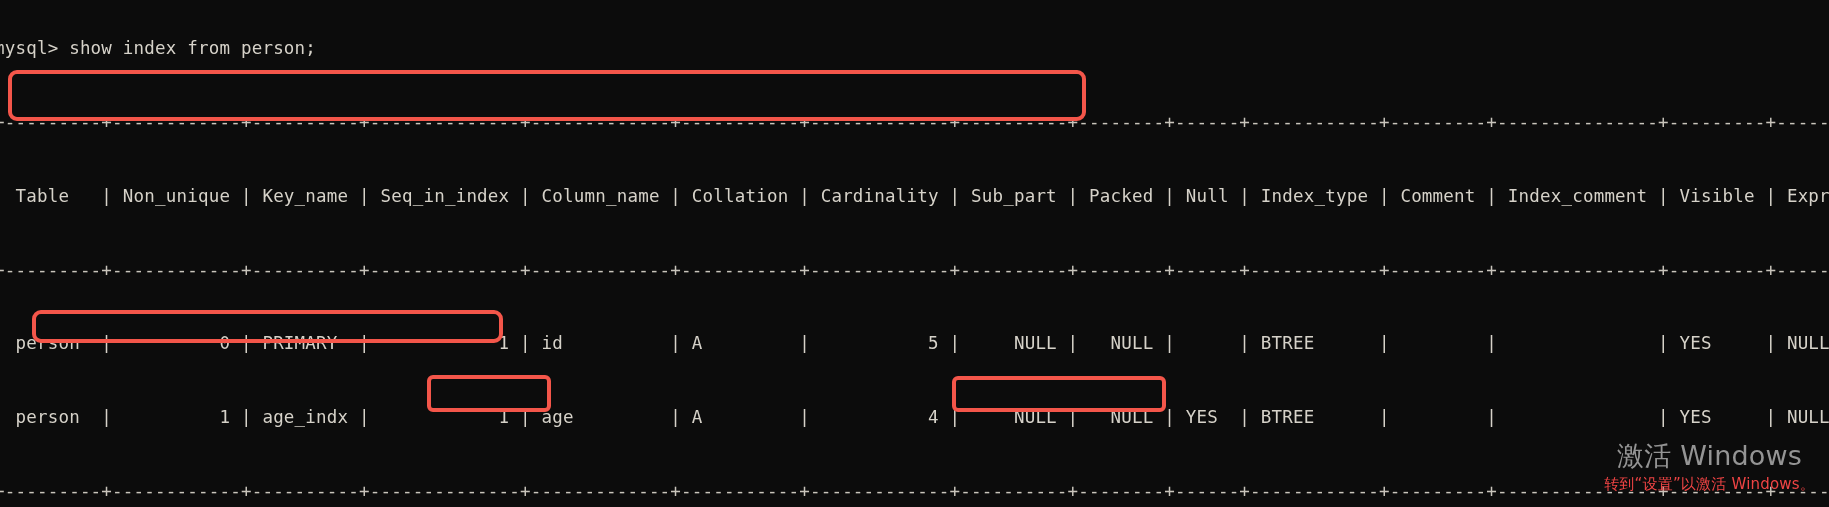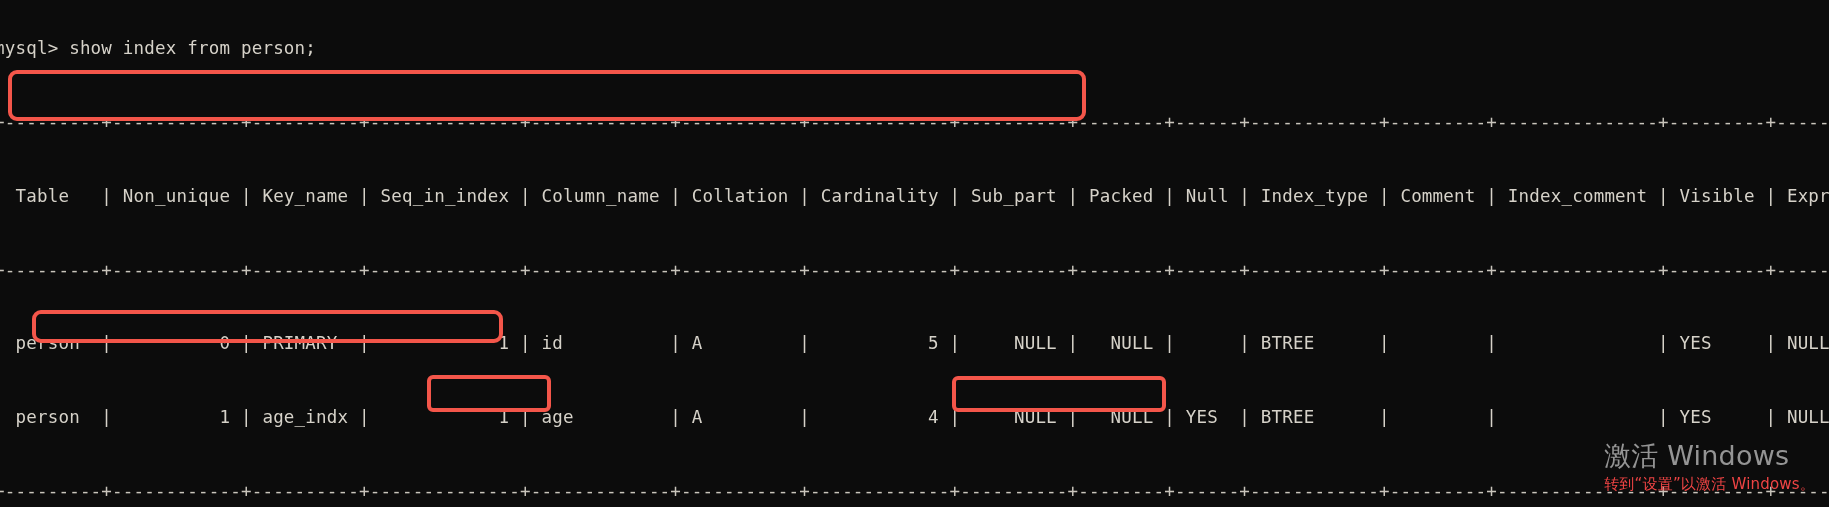--- a/index.html
+++ b/index.html
@@ -27,21 +27,21 @@
     position:absolute;
     border:4px solid #f4564a;
     border-radius:9px;
     box-sizing:border-box;
     pointer-events:none;
   }
   .redbox.sq{border-radius:6px;}
   
   #watermark{
     position:absolute;right:14px;bottom:12px;
-    text-align:left;
+    text-align:center;
     font-family:"DejaVu Sans","Liberation Sans",sans-serif;
     color:#8e8e8e;white-space:nowrap;
     user-select:none;
     margin-top:40px;
   }
   #wm1{font-size:27px;line-height:34px;color:#949494;}
   #wm2{font-size:15px;line-height:22px;color:#ef4444;}
 </style>
 </head>
 <body>

